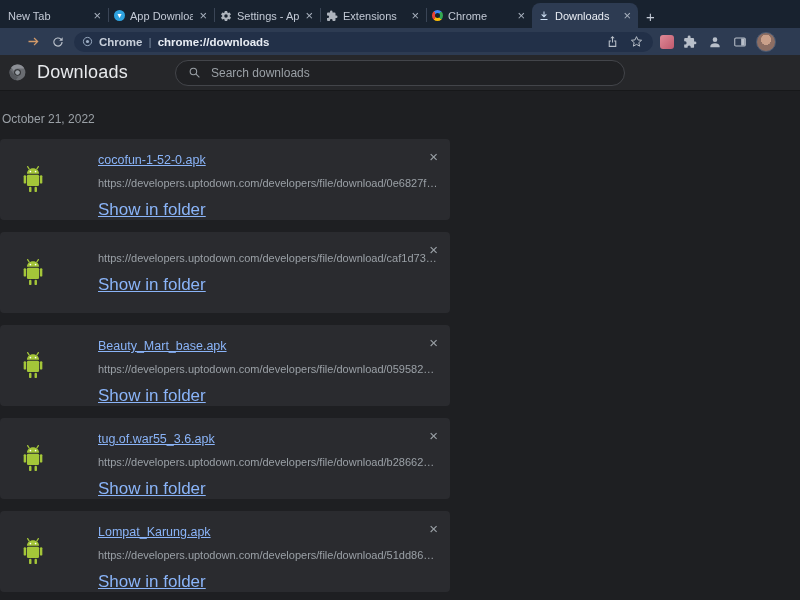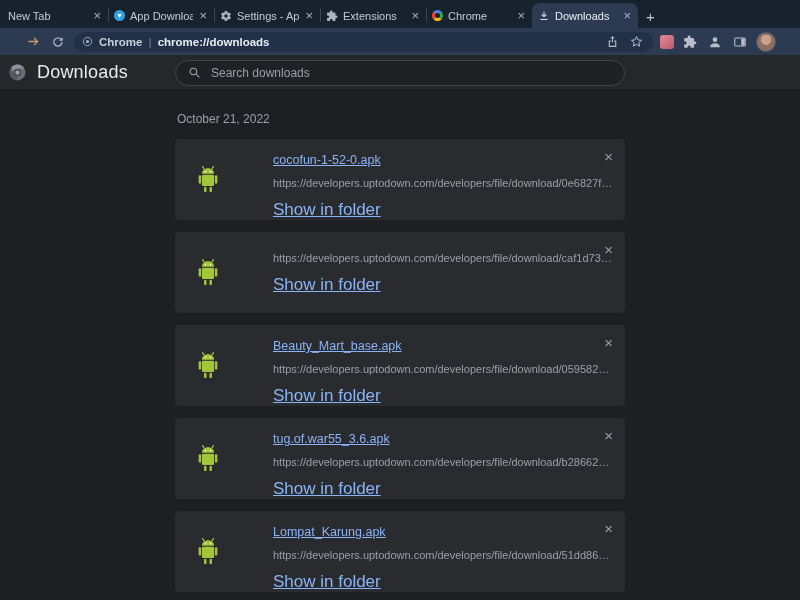--- a/index.html
+++ b/index.html
@@ -61,21 +61,21 @@
     background:#202124;border:1px solid #43454a;border-radius:14px;
     display:flex;align-items:center;gap:8px;padding:0 12px;
   }
   .searchbox input{
     background:transparent;border:none;outline:none;color:#e8eaed;
     font-size:12px;flex:1;font-family:inherit;
   }
   .searchbox input::placeholder{color:#9aa0a6;}
   
   .page{height:536px;overflow:hidden;}
-  .col{width:450px;margin-left:175px;}
+  .col{width:450px;}
   .date-header{color:var(--muted,#9aa0a6);font-size:12px;margin:21px 0 13px 2px;}
   .card{
     position:relative;background:var(--card-bg,#2a2b2f);border-radius:4px;
     height:81px;margin-bottom:12px;display:flex;align-items:flex-start;gap:32px;
   }
   .icon-col{width:66px;height:100%;display:flex;align-items:center;justify-content:center;flex:none;}
   .main-col{flex:1;padding-top:11px;min-width:0;}
   .fname{display:inline-block;color:var(--link,#8ab4f8);font-size:12.5px;text-decoration:underline;cursor:pointer;}
   .furl{margin-top:9px;color:var(--muted,#9aa0a6);font-size:11px;white-space:nowrap;overflow:hidden;text-overflow:ellipsis;max-width:340px;}
   .folder{display:inline-block;margin-top:11px;color:var(--link,#8ab4f8);font-size:17px;text-decoration:underline;cursor:pointer;}

